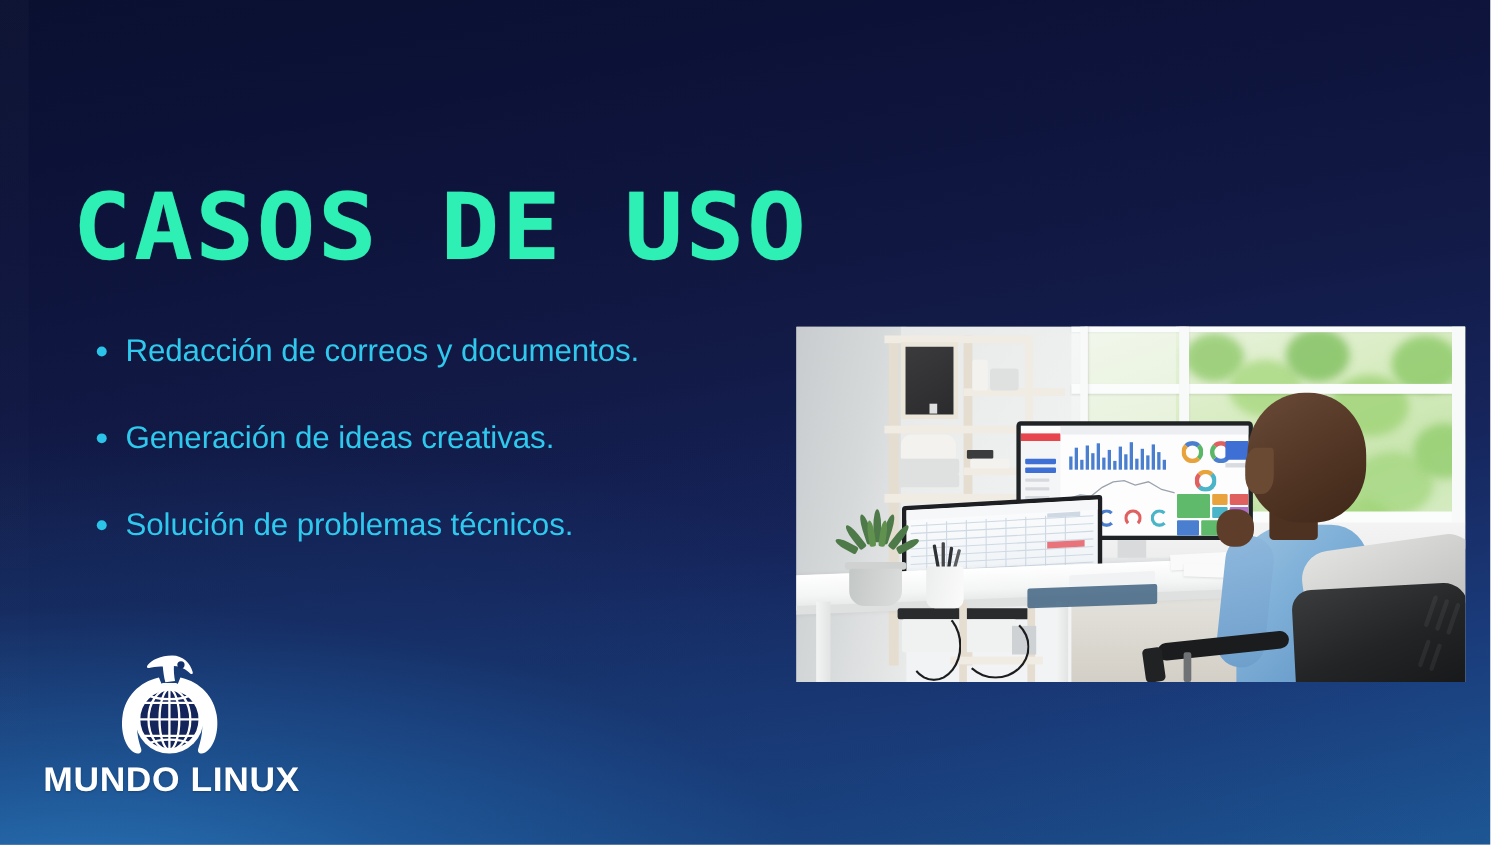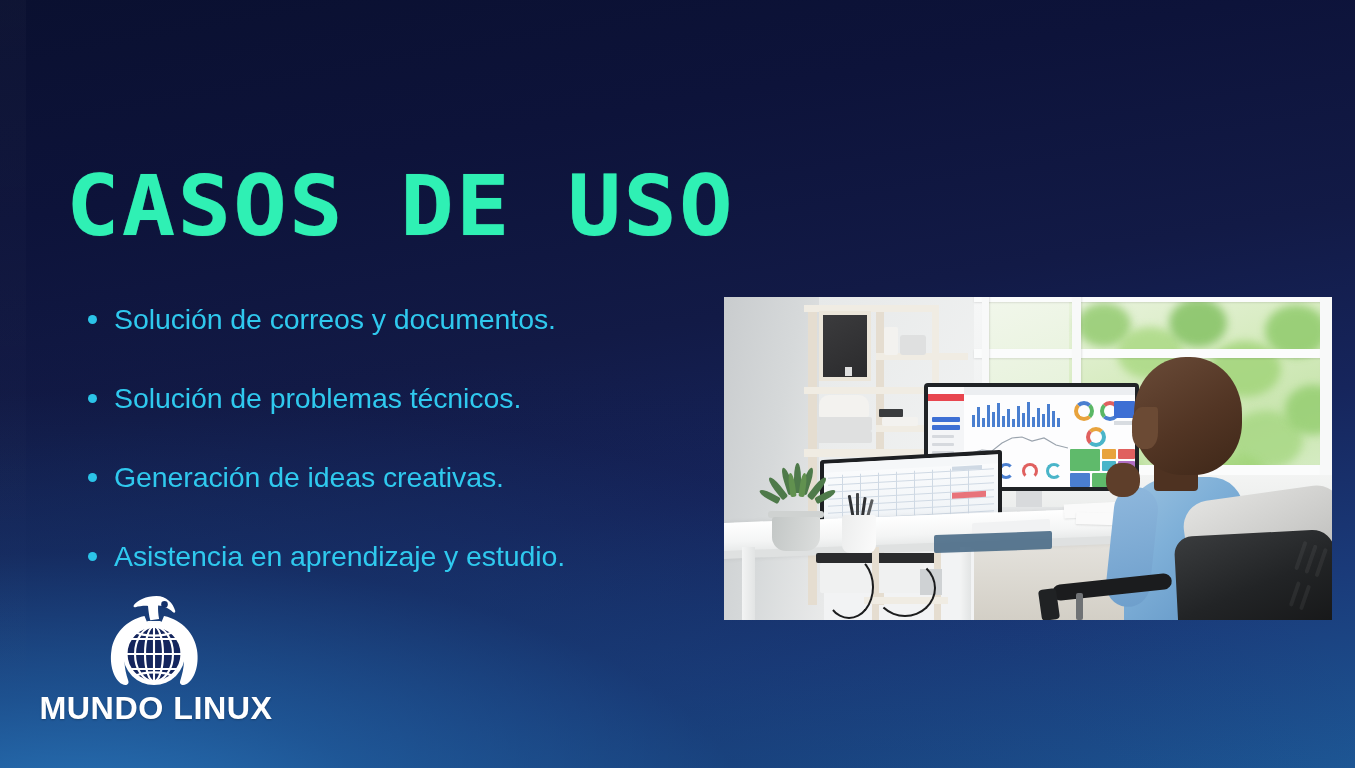--- a/index.html
+++ b/index.html
@@ -177,33 +177,29 @@
 <body>
 
 <div class="slide">
   <div class="band"></div>
 
   <div class="title">CASOS DE USO</div>
 
   <div class="bullets">
     <div class="bullet">
       <span class="dot"></span>
-      <span class="btext">Solución de correos y documentos.</span>
+      <span class="btext">Redacción de correos y documentos.</span>
+    </div>
+    <div class="bullet">
+      <span class="dot"></span>
+      <span class="btext">Generación de ideas creativas.</span>
     </div>
     <div class="bullet">
       <span class="dot"></span>
       <span class="btext">Solución de problemas técnicos.</span>
-    </div>
-    <div class="bullet">
-      <span class="dot"></span>
-      <span class="btext">Generación de ideas creativas.</span>
-    </div>
-    <div class="bullet">
-      <span class="dot"></span>
-      <span class="btext">Asistencia en aprendizaje y estudio.</span>
     </div>
   </div>
 
   <div class="photo">
 
     <div class="ph wall-left"></div>
     <div class="ph wall-mid"></div>
     <div class="ph wall-right"></div>
 
     <div class="ph win2"></div>

